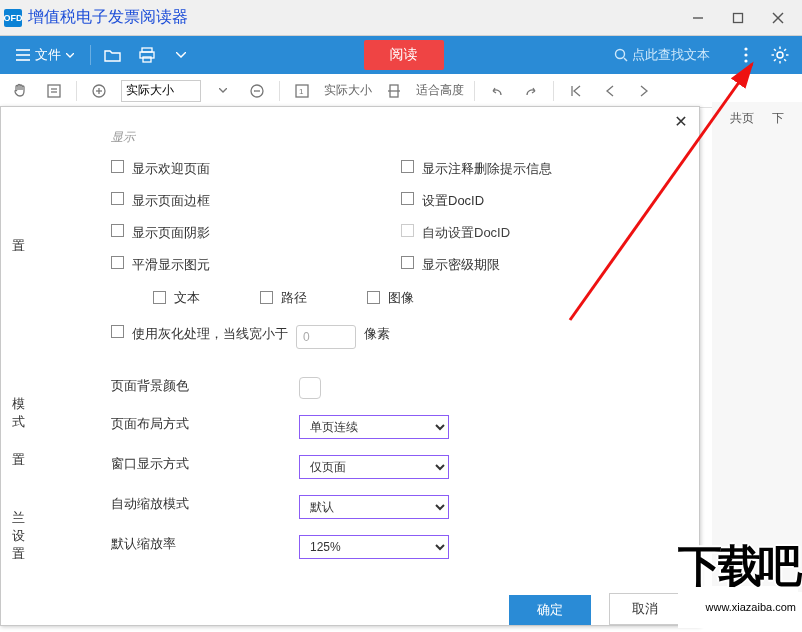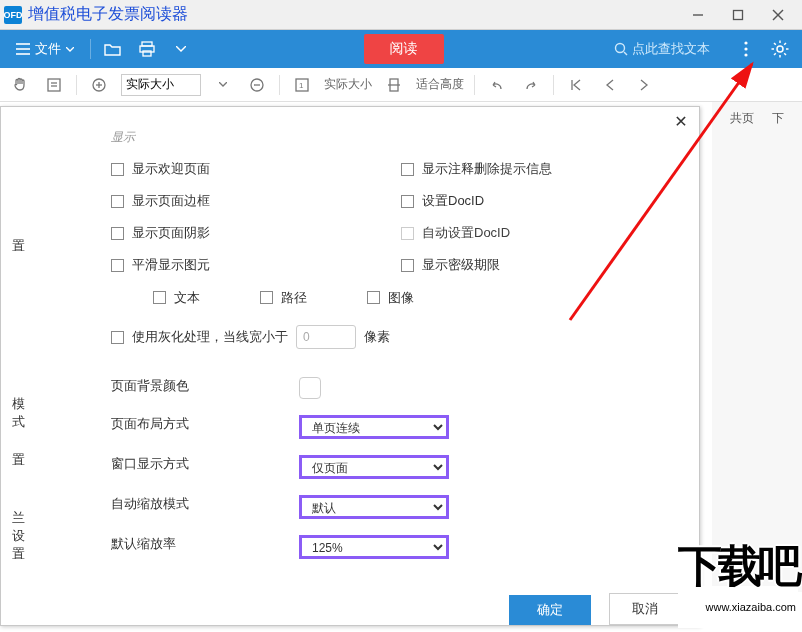--- a/index.html
+++ b/index.html
@@ -1,19 +1,19 @@
 <!DOCTYPE html>
 <html><head>
 <meta charset="utf-8">
 <style>
 * { margin: 0; padding: 0; box-sizing: border-box; font-family: "Microsoft YaHei", Arial, sans-serif; }
 body { width: 802px; height: 632px; overflow: hidden; background: #fff; position: relative; }
 
 
-.titlebar { height: 30px; background: #f0f0f0; display: flex; align-items: center; padding: 0 4px; border-bottom: 1px solid #d0d0d0; }
+.titlebar { height: 36px; background: #f0f0f0; display: flex; align-items: center; padding: 0 4px; border-bottom: 1px solid #d0d0d0; }
 .titlebar .appicon { width: 18px; height: 18px; background: #0b82d6; color: #fff; font-size: 9px; font-weight: bold; display: flex; align-items: center; justify-content: center; margin-right: 6px; border-radius: 2px; }
 .titlebar .title { font-size: 16px; color: #1d4ed8; flex: 1; }
 .titlebar .winbtn { width: 40px; height: 30px; display: flex; align-items: center; justify-content: center; color: #555; cursor: pointer; }
 
 
 .menubar { height: 38px; background: #2a8bd6; display: flex; align-items: center; color: #fff; padding: 0 10px; gap: 10px; }
 .menubtn { display: flex; align-items: center; gap: 5px; font-size: 13px; cursor: pointer; padding: 4px 6px; }
 .menubtn svg, .ticon svg { fill: #fff; }
 .menubar .spacer { flex: 1; }
 .readbtn { background: #ef4444; padding: 6px 26px; border-radius: 2px; font-size: 14px; }
@@ -29,34 +29,34 @@
 .tbsep { width: 1px; height: 20px; background: #e0e0e0; }
 
 
 .dialog { position: absolute; top: 106px; left: 0; width: 700px; height: 520px; background: #fff; border: 1px solid #c8c8c8; box-shadow: 1px 1px 4px rgba(0,0,0,.2); }
 .dialog .closebtn { position: absolute; top: 2px; right: 6px; width: 24px; height: 24px; display: flex; align-items: center; justify-content: center; font-size: 16px; color: #333; cursor: pointer; }
 .dlgbody { display: flex; height: calc(100% - 44px); }
 .leftnav { width: 30px; border-right: 0; padding-top: 120px; }
 .leftnav .navitem { font-size: 13px; color: #333; padding: 10px 6px; text-align: right; }
 .content { flex: 1; padding: 22px 20px 10px 80px; }
 .grouplabel { font-size: 12px; color: #999; margin-bottom: 14px; font-style: italic; }
-.row { display: flex; align-items: center; margin-bottom: 14px; }
+.row { display: flex; margin-bottom: 14px; }
 .twocol { display: flex; }
 .col1 { width: 290px; }
 .col2 { flex:1; }
 .cb { width: 13px; height: 13px; border: 1px solid #888; margin-right: 8px; display: inline-block; vertical-align: middle; }
 .cb.disabled { border-color: #ccc; }
 .cblabel { font-size: 13px; color: #333; }
 .cblabel.disabled { color: #404040; }
 .subrow { margin-left: 42px; display: flex; gap: 60px; margin-bottom: 18px; }
 .numin { width: 60px; height: 24px; border: 1px solid #ccc; border-radius: 3px; padding: 2px 6px; font-size: 12px; color: #aaa; margin: 0 8px; }
 .formrow { display: flex; margin-bottom: 16px; }
 .formlabel { width: 188px; font-size: 13px; color: #333; }
 .colorswatch { width: 22px; height: 22px; border: 1px solid #ccc; border-radius: 4px; background: #fff; }
-.sel { width: 150px; height: 24px; border: 3px solid #8b5cf6; font-size: 12px; padding: 2px 6px; color: #333; background: #fff; }
+.sel { width: 150px; height: 24px; border: 1px solid #8b5cf6; font-size: 12px; padding: 2px 6px; color: #333; background: #fff; }
 .dlgfooter { position: absolute; bottom: 0; left: 0; right: 0; height: 44px; display: flex; align-items: flex-end; justify-content: flex-end; padding: 0 18px; gap: 18px; }
 .btn-ok { background: #2a8bd6; color: #fff; border: none; padding: 6px 28px; font-size: 13px; cursor: pointer; }
 .btn-cancel { background: #fff; border: 1px solid #ccc; color: #333; padding: 6px 22px; font-size: 13px; cursor: pointer; }
 
 .rightstrip { position: absolute; top: 102px; right: 0; width: 90px; height: 490px; background: #f7f7f7; font-size:12px; color:#555; padding-top:6px; }
 .rightstrip .rlab { position:absolute; left:18px; top:8px; }
 
 
 .arrow { position: absolute; pointer-events: none; }
 

